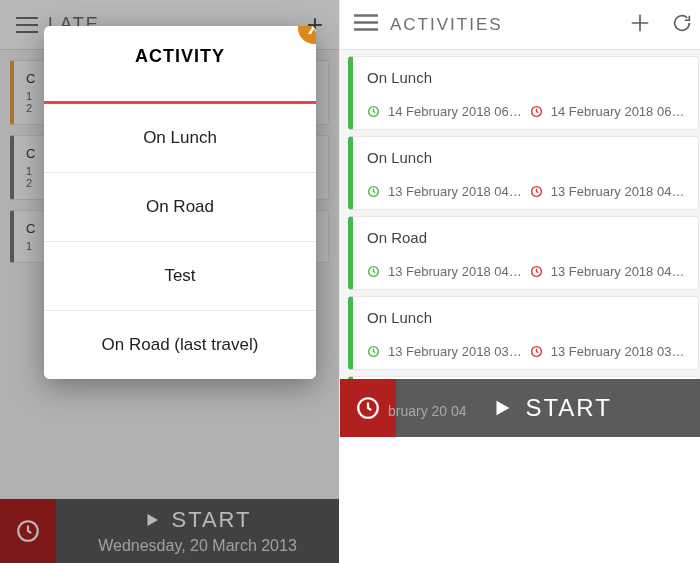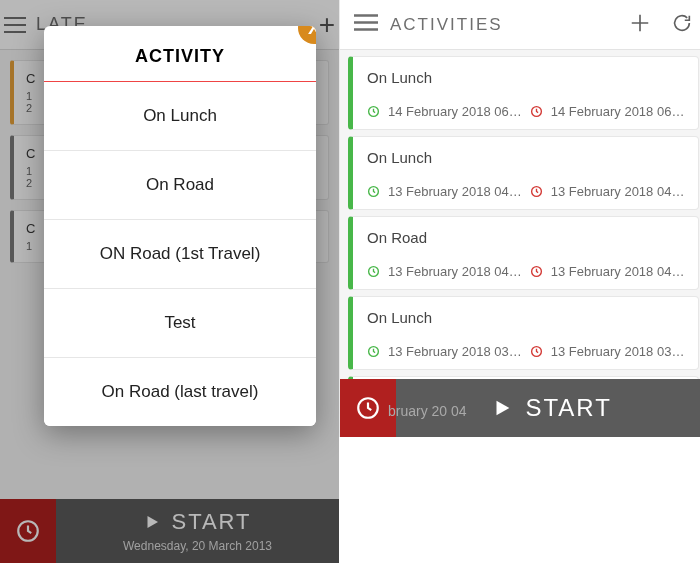--- a/index.html
+++ b/index.html
@@ -35,21 +35,21 @@
       inset: 0;
       z-index: 1;
       background: #f5f5f5;
       font-size: 14px;
       color: #333;
     }
     .left-bg .header-left {
       height: 50px;
       display: flex;
       align-items: center;
-      padding: 0 4px;
+      padding: 0 16px;
       background: #fff;
       border-bottom: 1px solid #ddd;
       justify-content: space-between;
     }
     .left-bg .header-left .title-wrap {
       display: flex;
       align-items: center;
       gap: 10px;
     }
     .left-bg .header-left .hicon svg { display: block; }
@@ -110,21 +110,21 @@
     }
     .left-bg .bottom-bar .start-row {
       display: flex; align-items: center; gap: 10px;
     }
     .left-bg .bottom-bar .start-label {
       font-size: 22px;
       letter-spacing: 2px;
       font-weight: 400;
     }
     .left-bg .bottom-bar .subdate {
-      font-size: 12px;
+      font-size: 16px;
       color: #ddd;
       margin-top: -4px;
     }
     
     .modal {
       position: absolute;
       top: 26px;
       left: 44px;
       width: 272px;
       background: #fff;
@@ -148,22 +148,22 @@
       font-weight: 700;
       font-size: 18px;
       z-index: 4;
       cursor: pointer;
     }
     .modal .modal-title {
       text-align: center;
       font-size: 18px;
       font-weight: 700;
       letter-spacing: 1px;
-      padding: 20px 10px 14px;
-      border-bottom: 1px solid #ef4444;
+      padding: 20px 10px 34px;
+      border-bottom: 3px solid #ef4444;
     }
     .modal .option {
       padding: 24px 10px;
       text-align: center;
       font-size: 17px;
       color: #222;
       border-bottom: 1px solid #e6e6e6;
       cursor: pointer;
       background: #fff;
     }
@@ -333,21 +333,20 @@
     </div>
     <div class="left-overlay"></div>
 
     <div class="modal">
       <div class="close-btn">
         <span>X</span>
       </div>
       <div class="modal-title">ACTIVITY</div>
       <div class="option">On Lunch</div>
       <div class="option">On Road</div>
-      <div class="option">ON Road (1st Travel)</div>
       <div class="option">Test</div>
       <div class="option">On Road (last travel)</div>
     </div>
   </div>
 
   <div class="pane-right">
     <div class="r-header">
       <span>
         <svg width="24" height="17" viewBox="0 0 24 17">
             <path d="M0 1.5h24M0 8.5h24M0 15.5h24" stroke="#6f6f6f" stroke-width="2.4"></path>

